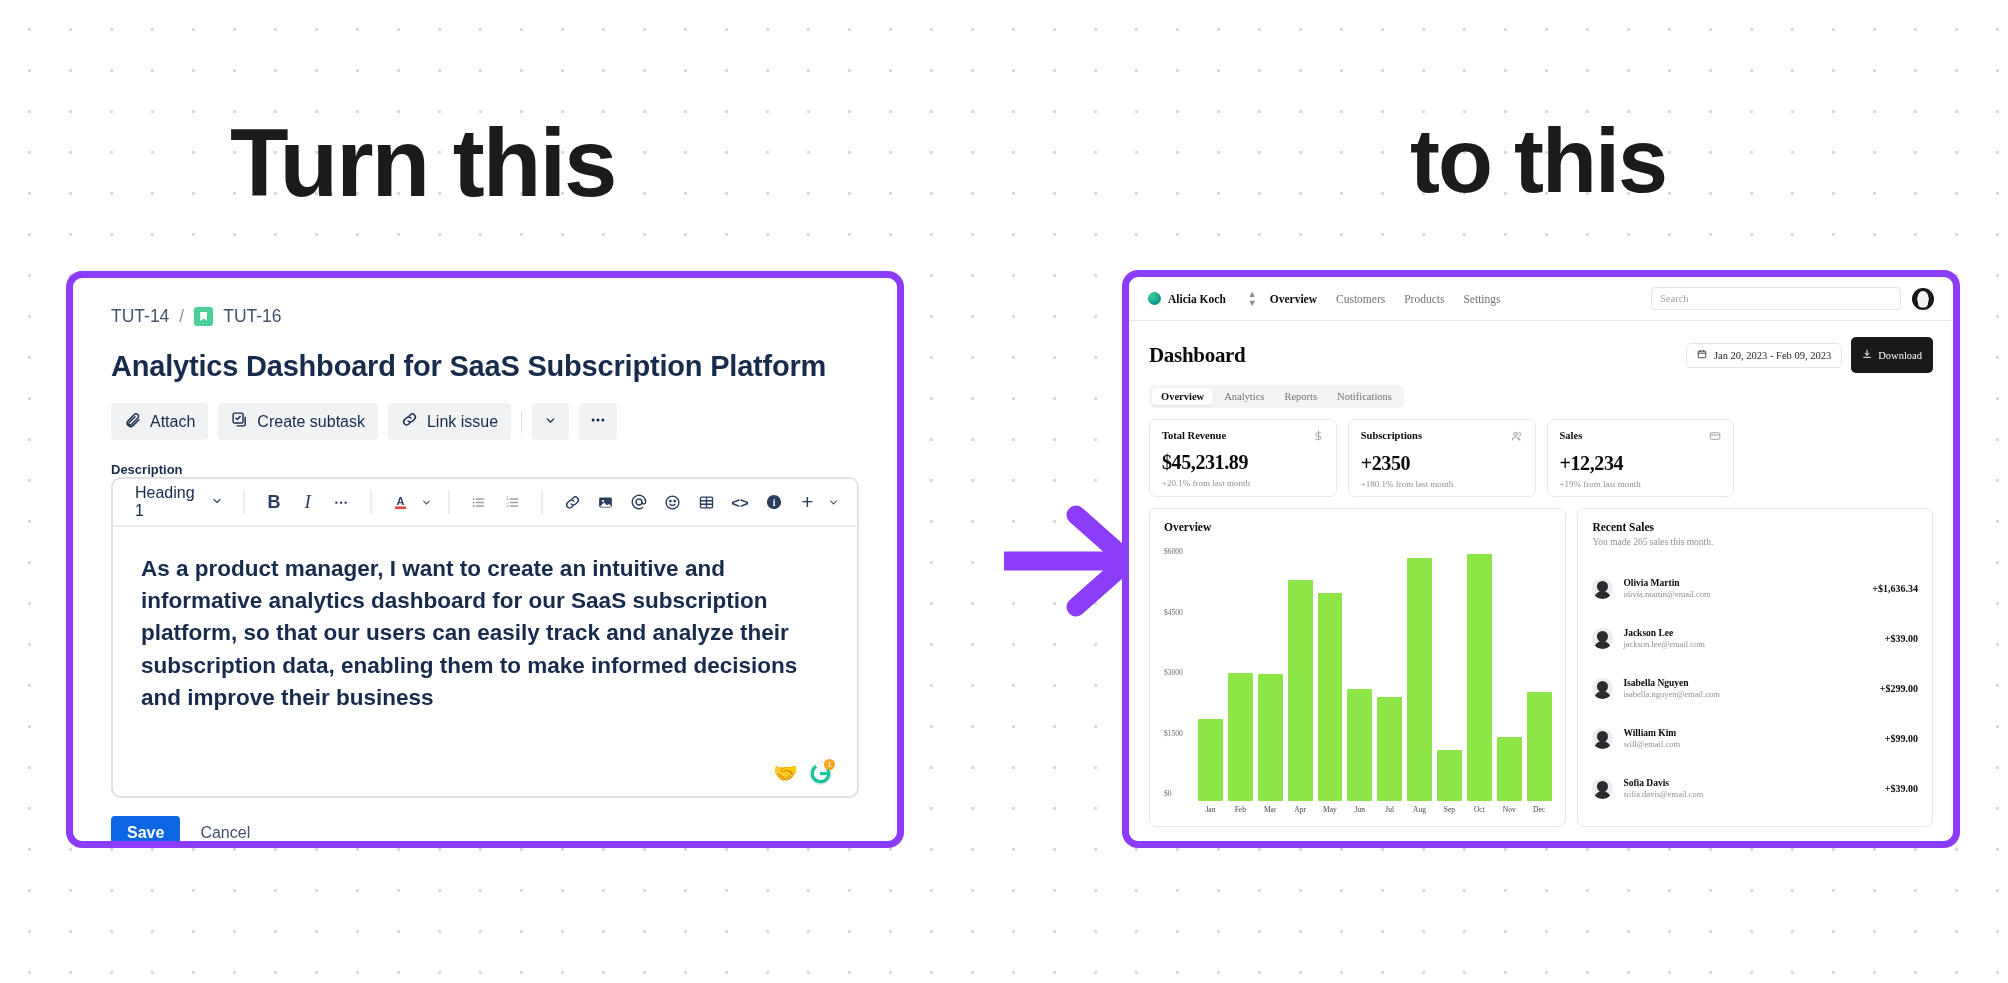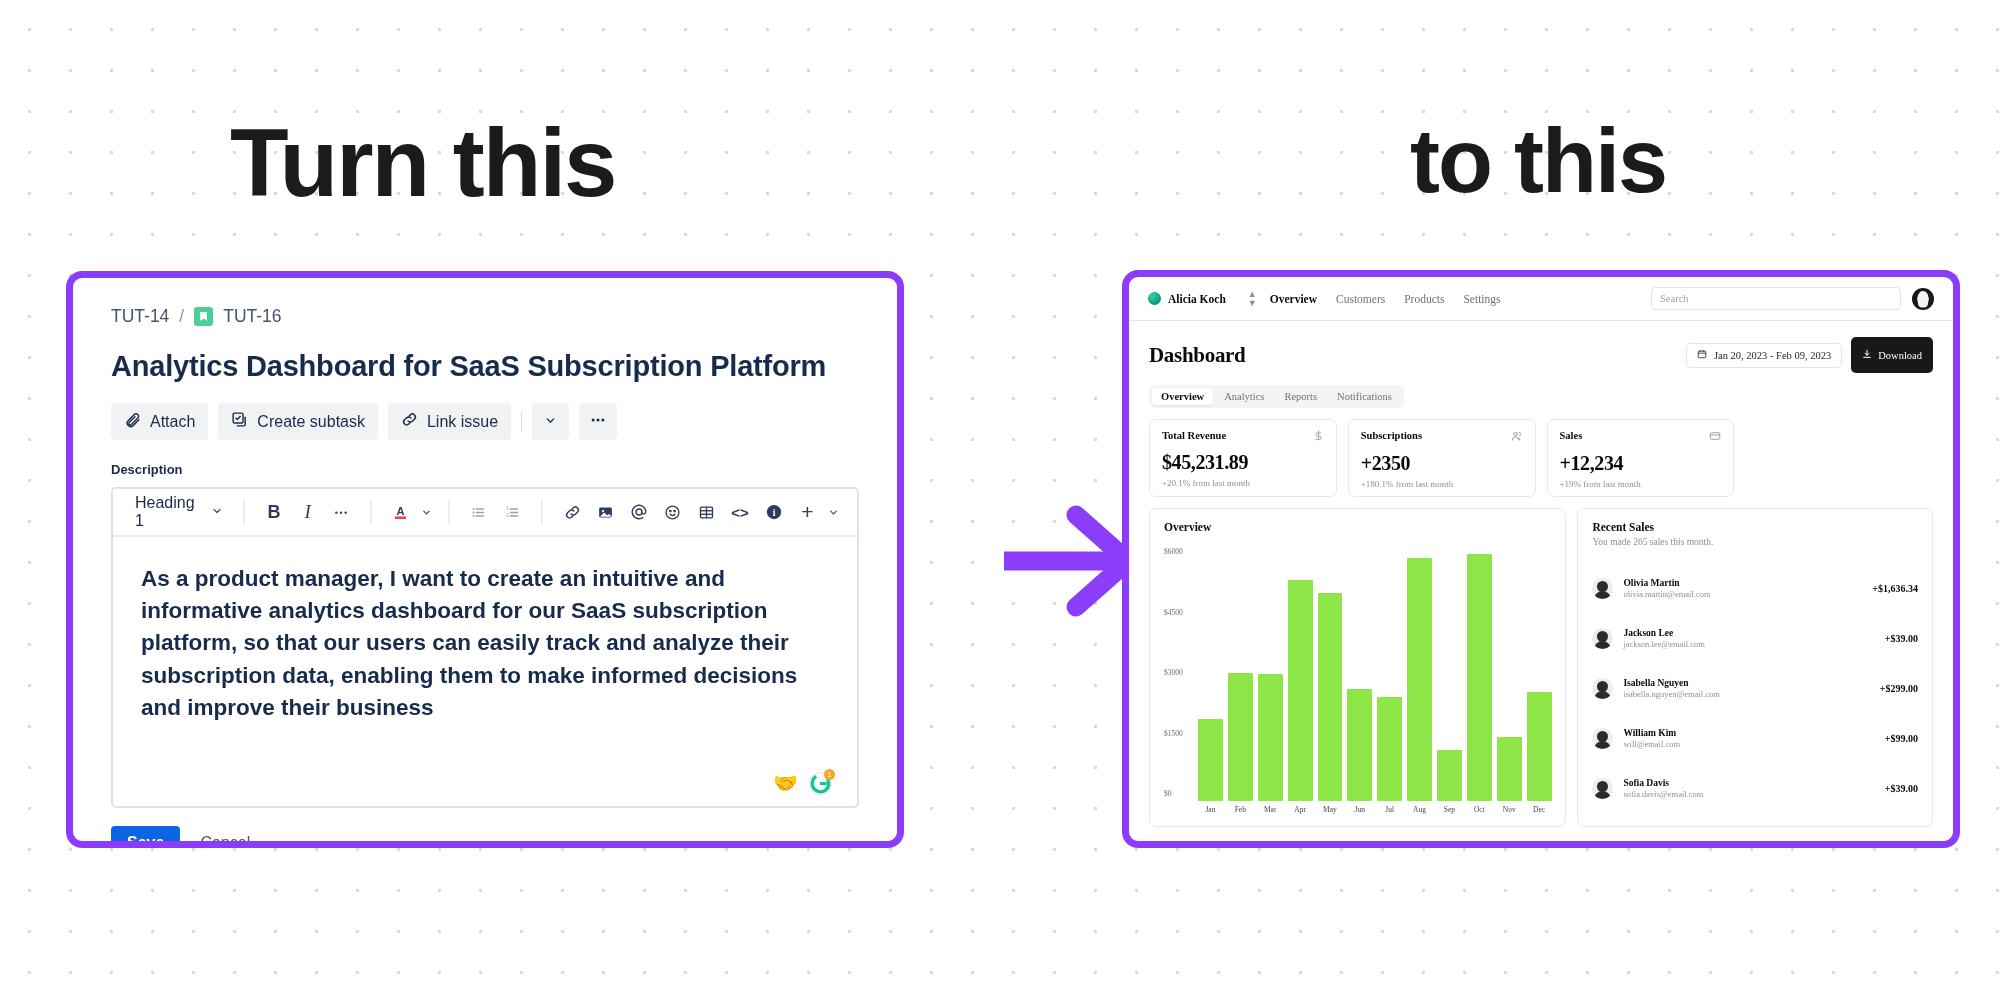--- a/index.html
+++ b/index.html
@@ -67,23 +67,22 @@
     height: 37px; padding: 0 13px;
     font-size: 16px; font-weight: 500; color: #172b4d;
     font-family: "Liberation Sans", sans-serif; cursor: pointer;
   }
   .act-btn.icononly { padding: 0 10px; min-width: 37px; justify-content: center; }
   .act-sep { width: 1px; height: 22px; background: #dcdfe4; }
 
   .desc-label { margin-top: 22px; font-size: 13px; font-weight: 700; color: #172b4d; }
 
   .editor {
-    margin-top: 10px;
     border: 2px solid #dfe1e6;
-    border-radius: 5px;
+    border-radius: 10px;
     overflow: hidden;
   }
   .editor-toolbar {
     display: flex; align-items: center; gap: 0px;
     height: 48px; padding: 0 14px;
     border-bottom: 2px solid #ebecf0;
     background: #fff;
   }
   .tb-select {
     display: inline-flex; align-items: center; gap: 11px;

